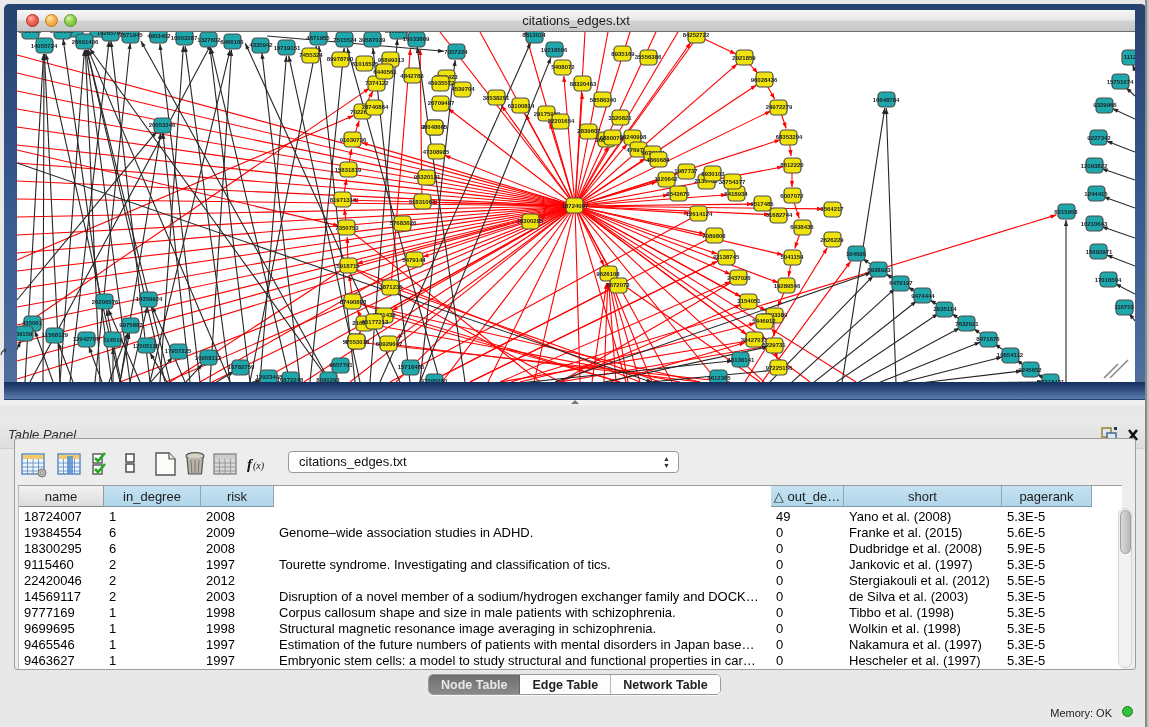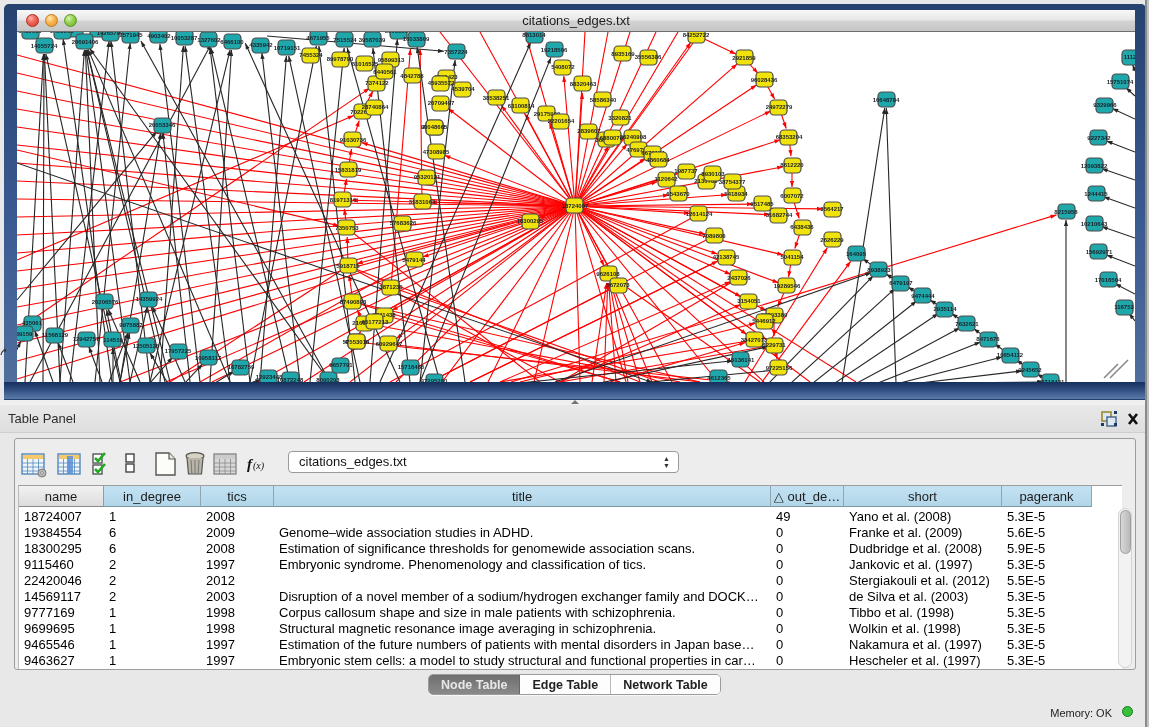--- a/index.html
+++ b/index.html
@@ -19,22 +19,22 @@
 #gwin .title { position:absolute; top:0; left:0; width:100%; text-align:center;
   font-size:13px; color:#1c1c1c; line-height:22px; }
 #canvas { position:absolute; left:13px; top:28px; width:1118px; height:350px;
   background:#fff; overflow:hidden; }
 
 #divider { position:absolute; left:0; top:400px; width:1149px; height:5px; background:#f0f0f0; }
 #divider .caret { position:absolute; left:571px; top:0px; width:0; height:0;
   border-left:4px solid transparent; border-right:4px solid transparent; border-bottom:4px solid #777; }
 
 #tpanel { position:absolute; left:0; top:405px; width:1149px; height:322px; background:#e8e8e8; }
-#tphead { position:absolute; left:0; top:0; width:1149px; height:28px;
-  background:linear-gradient(180deg,#e9e9e9,#dedede); border-bottom:1px solid #cfcfcf;}
+#tphead { position:absolute; left:0; top:16px; width:1149px; height:28px;
+  background:linear-gradient(180deg,#e9e9e9,#dedede); border-bottom:1px solid #cfcfcf;font-style:italic;}
 #tphead .lbl { position:absolute; left:8px; top:6px; font-size:13px; color:#2e2e2e; }
 #tpbox { position:absolute; left:14px; top:33px; width:1122px; height:232px;
   background:#ededed; border:1px solid #9d9d9d; border-radius:3px; }
 
 #toolbar { position:absolute; left:0px; top:4px; width:1120px; height:42px; }
 #combo { position:absolute; left:273px; top:12px; width:391px; height:22px; background:#fff;
   border:1px solid #9a9a9a; border-radius:4px; font-size:13px; color:#111; line-height:20px;
   padding-left:10px; }
 #combo .arrows { position:absolute; right:8px; top:3px; font-size:7px; color:#333; letter-spacing:0; line-height:7px; text-align:center;}
 
@@ -862,49 +862,47 @@
           <line x1="204.5" y1="16" x2="204.5" y2="31" stroke="#8a8a8a" stroke-width="0.8"></line>
           <line x1="210.0" y1="16" x2="210.0" y2="31" stroke="#8a8a8a" stroke-width="0.8"></line>
           <line x1="215.5" y1="16" x2="215.5" y2="31" stroke="#8a8a8a" stroke-width="0.8"></line>
 <text x="232" y="26" font-size="15" font-style="italic" font-weight="bold" font-family="Liberation Serif" fill="#111">f</text>
           <text x="238" y="26" font-size="10" font-style="italic" font-family="Liberation Serif" fill="#111">(x)</text>
       </svg>
       <div id="combo">citations_edges.txt<div class="arrows">▲<br>▼</div></div>
       <div id="tbl">
           <div class="hd gray" style="left:0px;width:85px">name</div>
 <div class="hd " style="left:85px;width:97px">in_degree</div>
-<div class="hd " style="left:182px;width:73px">tics</div>
-<div class="hd " style="left:255px;width:497px">title</div>
+<div class="hd " style="left:182px;width:73px">risk</div>
 <div class="hd " style="left:752px;width:73px">△ out_de…</div>
 <div class="hd " style="left:825px;width:158px">short</div>
 <div class="hd " style="left:983px;width:90px">pagerank</div>
 <div class="cell" style="left:5px;top:23px;width:77px">18724007</div>
 <div class="cell" style="left:90px;top:23px;width:89px">1</div>
 <div class="cell" style="left:187px;top:23px;width:65px">2008</div>
 <div class="cell" style="left:757px;top:23px;width:65px">49</div>
 <div class="cell" style="left:830px;top:23px;width:150px">Yano et al. (2008)</div>
 <div class="cell" style="left:988px;top:23px;width:82px">5.3E-5</div>
 <div class="cell" style="left:5px;top:39px;width:77px">19384554</div>
 <div class="cell" style="left:90px;top:39px;width:89px">6</div>
 <div class="cell" style="left:187px;top:39px;width:65px">2009</div>
 <div class="cell" style="left:260px;top:39px;width:489px">Genome–wide association studies in ADHD.</div>
 <div class="cell" style="left:757px;top:39px;width:65px">0</div>
-<div class="cell" style="left:830px;top:39px;width:150px">Franke et al. (2009)</div>
+<div class="cell" style="left:830px;top:39px;width:150px">Franke et al. (2015)</div>
 <div class="cell" style="left:988px;top:39px;width:82px">5.6E-5</div>
 <div class="cell" style="left:5px;top:55px;width:77px">18300295</div>
 <div class="cell" style="left:90px;top:55px;width:89px">6</div>
 <div class="cell" style="left:187px;top:55px;width:65px">2008</div>
-<div class="cell" style="left:260px;top:55px;width:489px">Estimation of significance thresholds for genomewide association scans.</div>
 <div class="cell" style="left:757px;top:55px;width:65px">0</div>
 <div class="cell" style="left:830px;top:55px;width:150px">Dudbridge et al. (2008)</div>
 <div class="cell" style="left:988px;top:55px;width:82px">5.9E-5</div>
 <div class="cell" style="left:5px;top:71px;width:77px">9115460</div>
 <div class="cell" style="left:90px;top:71px;width:89px">2</div>
 <div class="cell" style="left:187px;top:71px;width:65px">1997</div>
-<div class="cell" style="left:260px;top:71px;width:489px">Embryonic syndrome. Phenomenology and classification of tics.</div>
+<div class="cell" style="left:260px;top:71px;width:489px">Tourette syndrome. Investigating and classification of tics.</div>
 <div class="cell" style="left:757px;top:71px;width:65px">0</div>
 <div class="cell" style="left:830px;top:71px;width:150px">Jankovic et al. (1997)</div>
 <div class="cell" style="left:988px;top:71px;width:82px">5.3E-5</div>
 <div class="cell" style="left:5px;top:87px;width:77px">22420046</div>
 <div class="cell" style="left:90px;top:87px;width:89px">2</div>
 <div class="cell" style="left:187px;top:87px;width:65px">2012</div>
 <div class="cell" style="left:757px;top:87px;width:65px">0</div>
 <div class="cell" style="left:830px;top:87px;width:150px">Stergiakouli et al. (2012)</div>
 <div class="cell" style="left:988px;top:87px;width:82px">5.5E-5</div>
 <div class="cell" style="left:5px;top:103px;width:77px">14569117</div>

